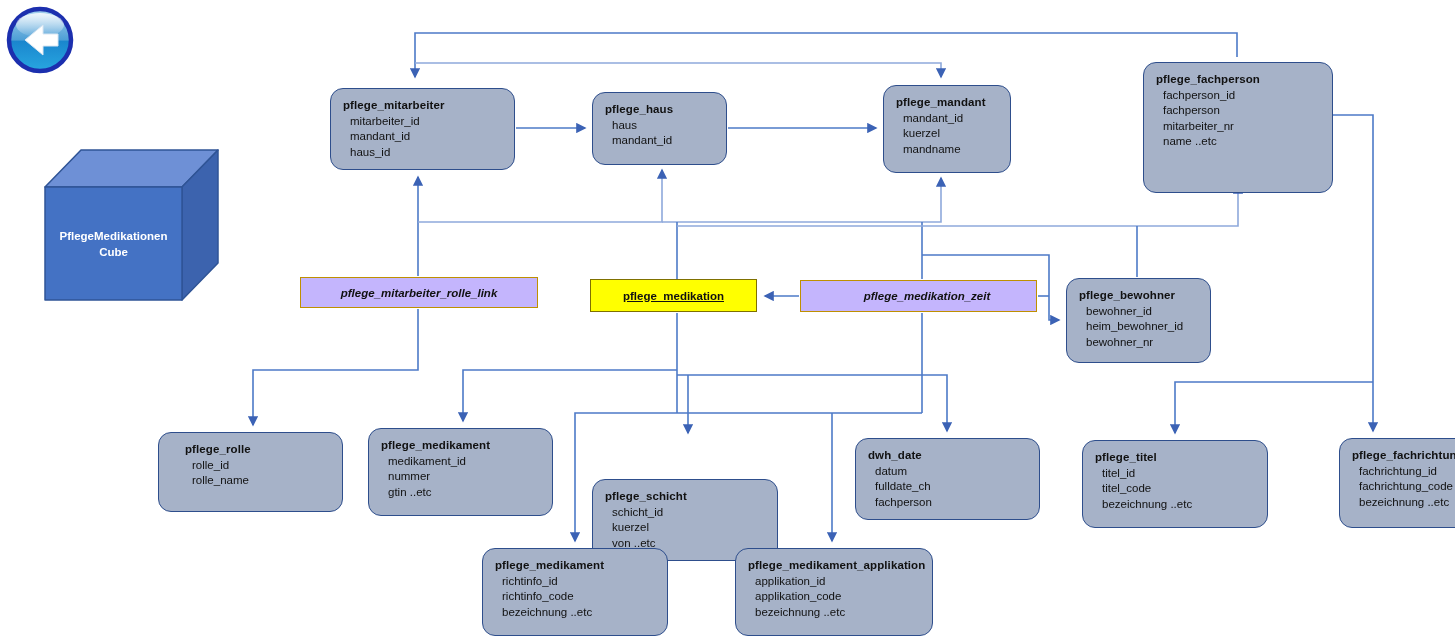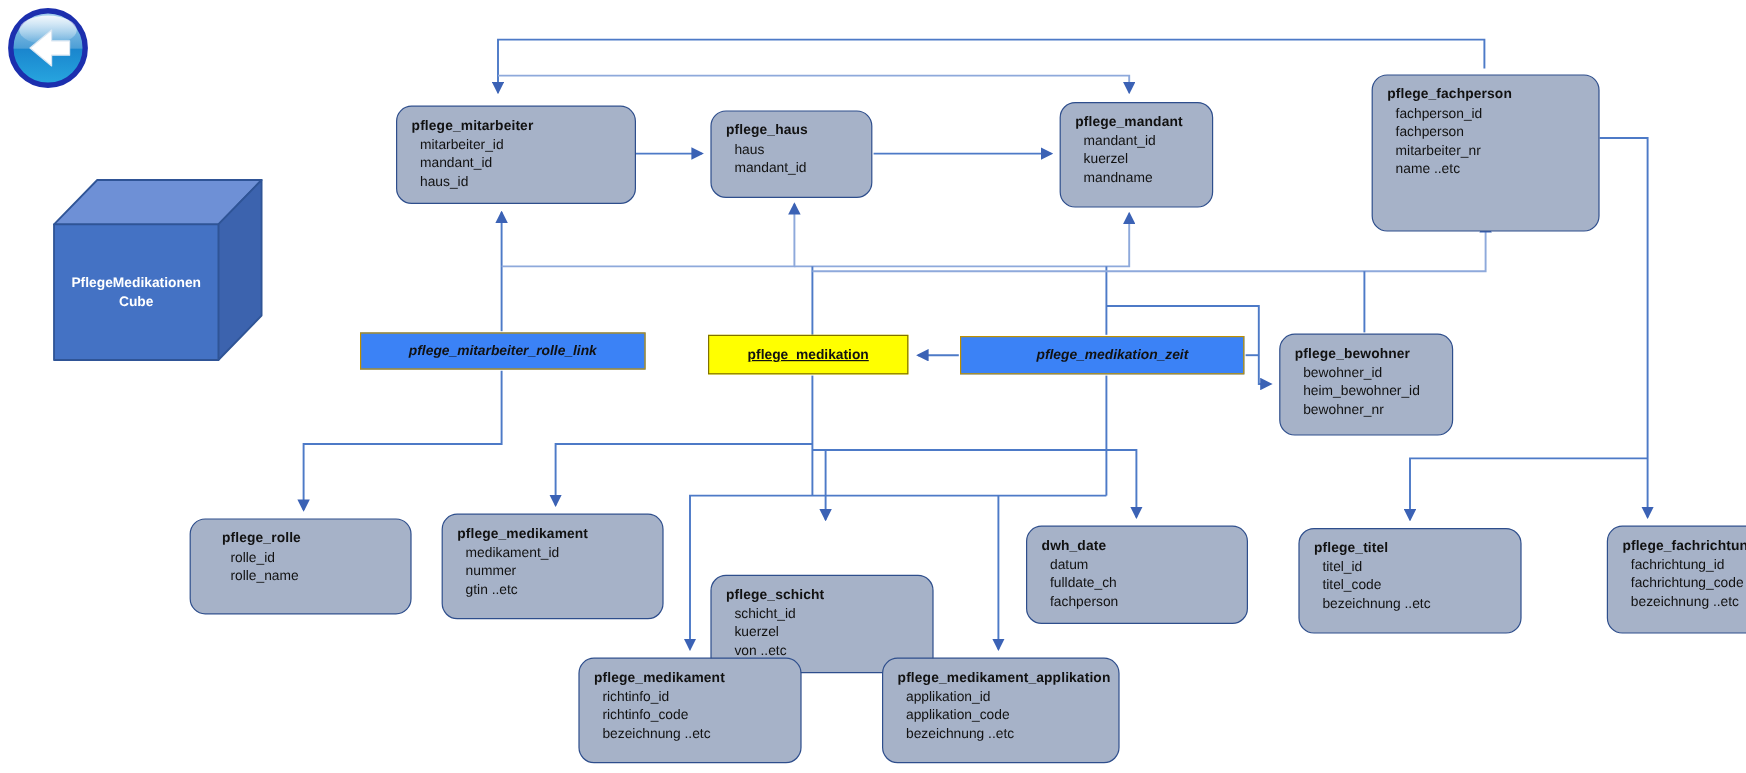--- a/index.html
+++ b/index.html
@@ -15,21 +15,21 @@
     position:absolute;box-sizing:border-box;
     background:#a6b2c8;border:1.8px solid #2e4e8c;border-radius:13px;
     padding:9px 10px 6px 12px;color:#111;font-size:11.5px;line-height:15.5px;
   }
   .entity .etitle{font-weight:bold;letter-spacing:.1px;}
   .entity .efield{padding-left:7px;}
   .link{
     position:absolute;box-sizing:border-box;display:flex;align-items:center;justify-content:center;
     font-size:11.5px;font-weight:bold;color:#111;text-align:center;
   }
-  .link.orange{background:#3b82f6;border:1.4px solid #bf9000;font-style:italic;}
+  .link.orange{background:#c4b5fd;border:1.4px solid #bf9000;font-style:italic;}
   .link.yellow{background:#ffff00;border:1.4px solid #7f7000;text-decoration:underline;}
   .cube-label{
     position:absolute;left:45px;top:187px;width:137px;height:113px;
     display:flex;align-items:center;justify-content:center;text-align:center;
     color:#ffffff;font-weight:bold;font-size:11.5px;line-height:16px;padding:0 8px;box-sizing:border-box;
   }
   #back-btn{position:absolute;left:5px;top:5px;width:70px;height:70px;cursor:pointer;}
 </style>
 </head>
 <body>
@@ -91,21 +91,21 @@
         <stop offset="0" stop-color="#ffffff" stop-opacity="0.85"></stop>
         <stop offset="1" stop-color="#ffffff" stop-opacity="0.05"></stop>
       </linearGradient>
     </defs>
     <circle cx="35" cy="35" r="31" fill="url(#ballgrad)" stroke="#1c2fae" stroke-width="4.5"></circle>
     <ellipse cx="35" cy="20" rx="24" ry="12" fill="url(#glossgrad)"></ellipse>
     <path d="M 20 35 L 38 20 L 38 29 L 53 29 L 53 41 L 38 41 L 38 50 Z" fill="#ffffff" stroke="#d9e6f2" stroke-width="1" stroke-linejoin="round"></path>
   </svg>
 
   <div id="entity-layer">
-      <div class="entity" style="left: 330px; top: 88px; width: 200px; height: 82px;">
+      <div class="entity" style="left: 330px; top: 88px; width: 185px; height: 82px;">
         <div class="etitle">pflege_mitarbeiter</div>
         <div class="efield">mitarbeiter_id</div>
         <div class="efield">mandant_id</div>
         <div class="efield">haus_id</div>
       </div>
       <div class="entity" style="left: 592px; top: 92px; width: 135px; height: 73px;">
         <div class="etitle">pflege_haus</div>
         <div class="efield">haus</div>
         <div class="efield">mandant_id</div>
       </div>

